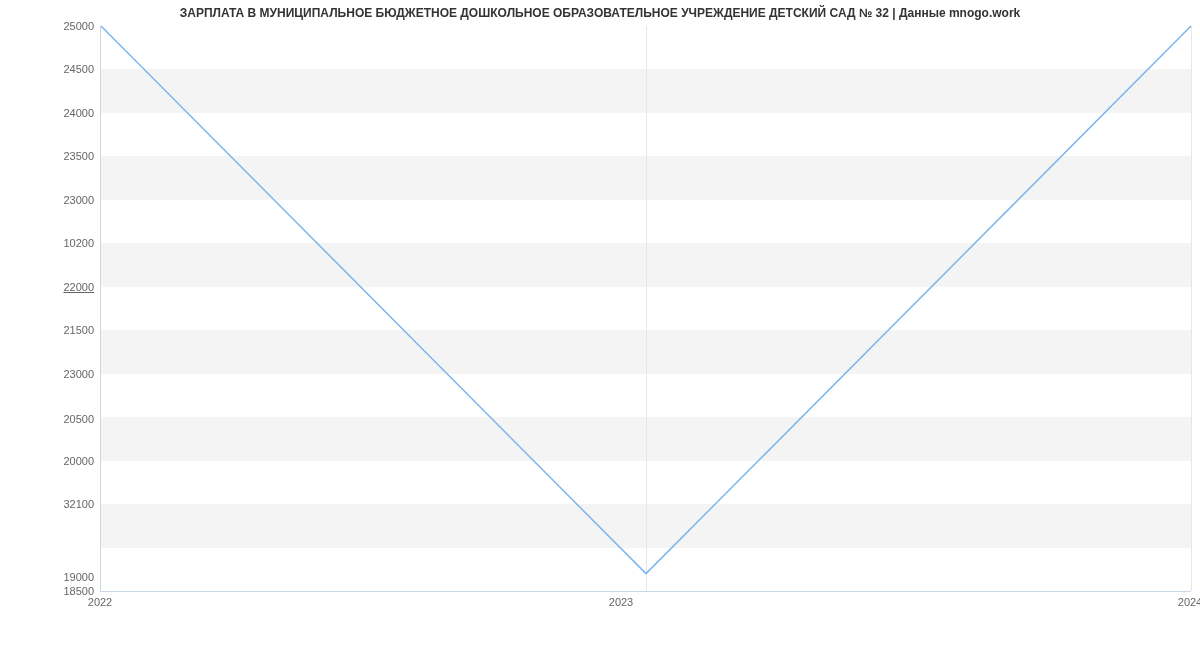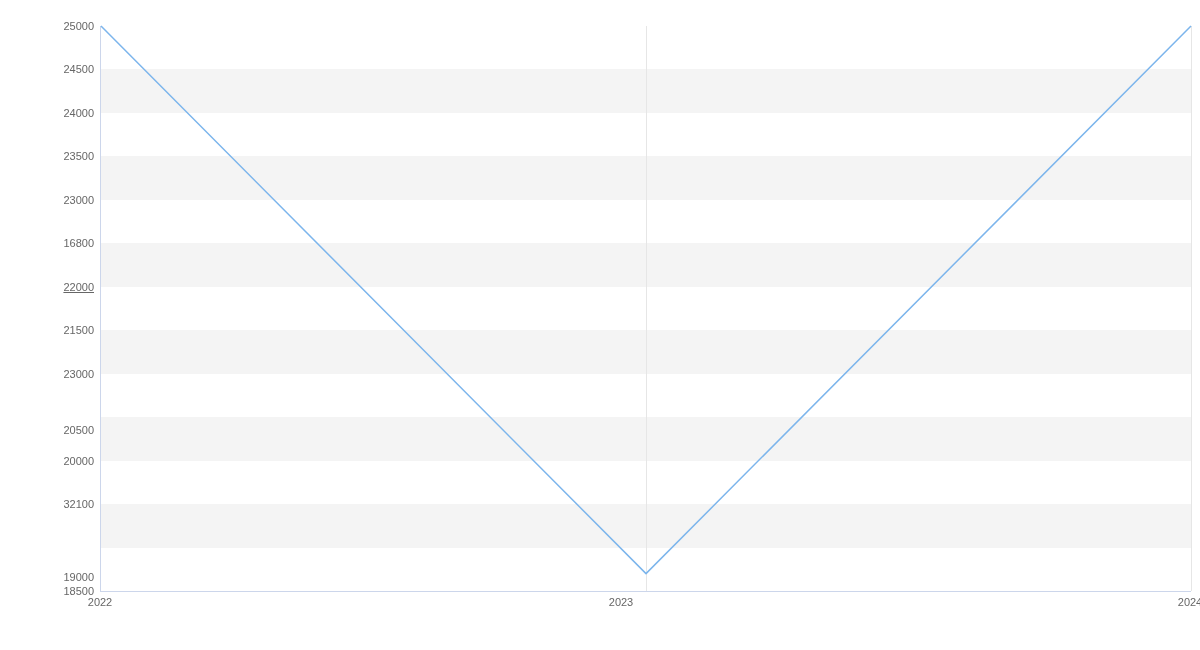--- a/index.html
+++ b/index.html
@@ -78,42 +78,43 @@
     fill: none;
     stroke: #7cb5ec;
     stroke-width: 1.5;
     stroke-linejoin: round;
   }
 </style>
 </head>
 <body>
 
 <div class="chart-container">
+  <div class="title">ЗАРПЛАТА В МУНИЦИПАЛЬНОЕ БЮДЖЕТНОЕ ДОШКОЛЬНОЕ ОБРАЗОВАТЕЛЬНОЕ УЧРЕЖДЕНИЕ ДЕТСКИЙ САД № 32 | Данные mnogo.work</div>
   <div class="plot-area" id="plot">
       <div class="band" style="top: 43.4615px; height: 43.4615px;"></div>
       <div class="band" style="top: 130.385px; height: 43.4615px;"></div>
       <div class="band" style="top: 217.308px; height: 43.4615px;"></div>
       <div class="band" style="top: 304.231px; height: 43.4615px;"></div>
       <div class="band" style="top: 391.154px; height: 43.4615px;"></div>
       <div class="band" style="top: 478.077px; height: 43.4615px;"></div>
     <div class="x-grid" style="left: 545px;"></div>
       <div class="x-grid" style="left: 1090px;"></div>
       <svg class="line" id="svg" viewBox="0 0 1090 565" preserveAspectRatio="none">
       <path id="series" class="series-line" d="M0.00 0.00 L545.00 547.62 L1090.00 0.00"></path>
     </svg>
   </div>
 <div class="y-tick-label" style="top: 591px;">18500</div>
     <div class="y-tick-label" style="top: 577px;">19000</div>
     <div class="y-tick-label" style="top: 504.077px;">32100</div>
     <div class="y-tick-label" style="top: 460.615px;">20000</div>
-    <div class="y-tick-label" style="top: 430px;">20500</div>
+    <div class="y-tick-label" style="top: 419px;">20500</div>
     <div class="y-tick-label" style="top: 373.692px;">23000</div>
     <div class="y-tick-label" style="top: 330.231px;">21500</div>
     <div class="y-tick-label" style="top: 286.769px; text-decoration: underline;">22000</div>
-    <div class="y-tick-label" style="top: 243.308px;">16800</div>
+    <div class="y-tick-label" style="top: 243.308px;">10200</div>
     <div class="y-tick-label" style="top: 199.846px;">23000</div>
     <div class="y-tick-label" style="top: 156.385px;">23500</div>
     <div class="y-tick-label" style="top: 112.923px;">24000</div>
     <div class="y-tick-label" style="top: 69.4615px;">24500</div>
     <div class="y-tick-label" style="top: 26px;">25000</div>
     <div class="x-tick-label" style="left: 100px;">2022</div>
     <div class="x-tick-label" style="left: 621px;">2023</div>
     <div class="x-tick-label" style="left: 1190px;">2024</div>
   </div>
 

